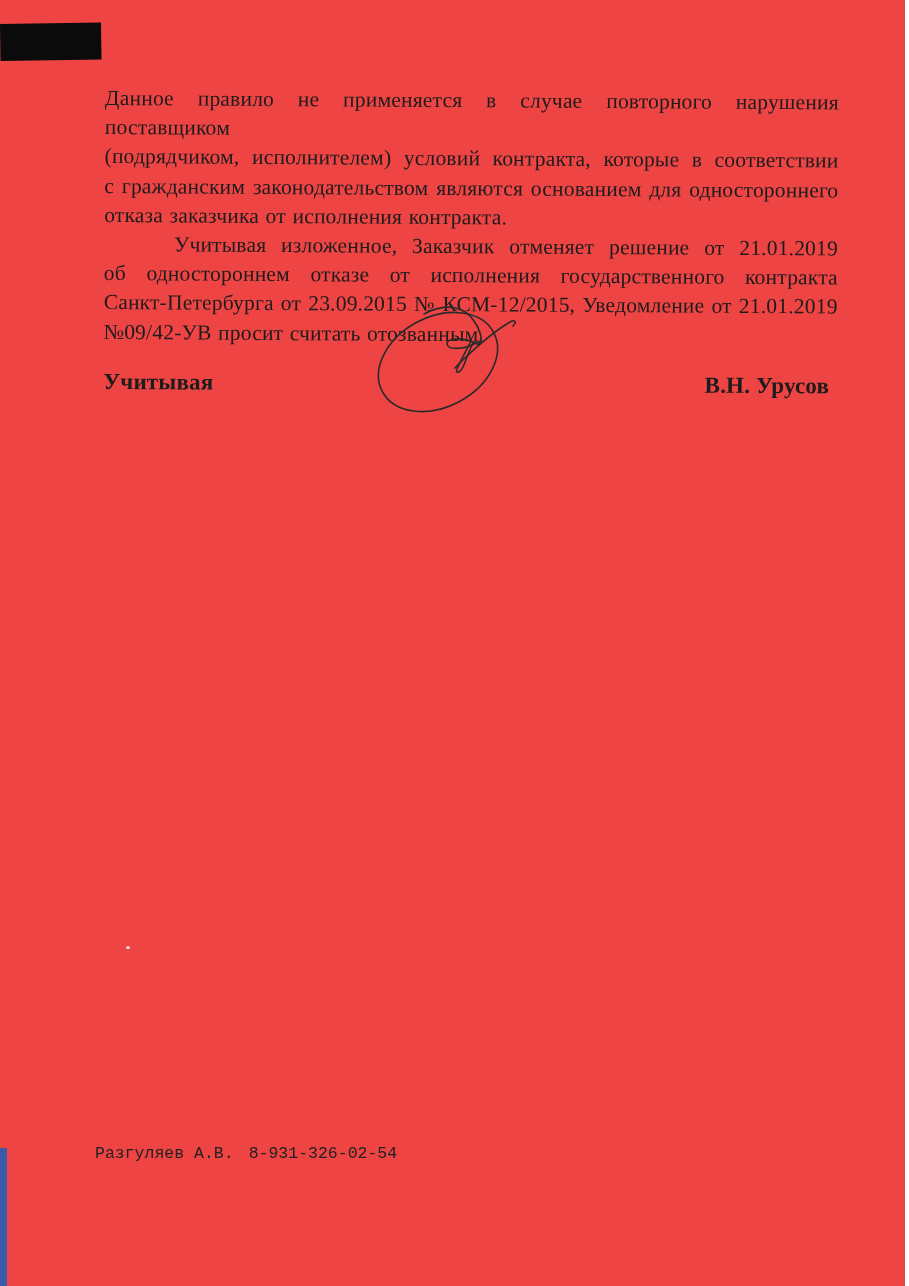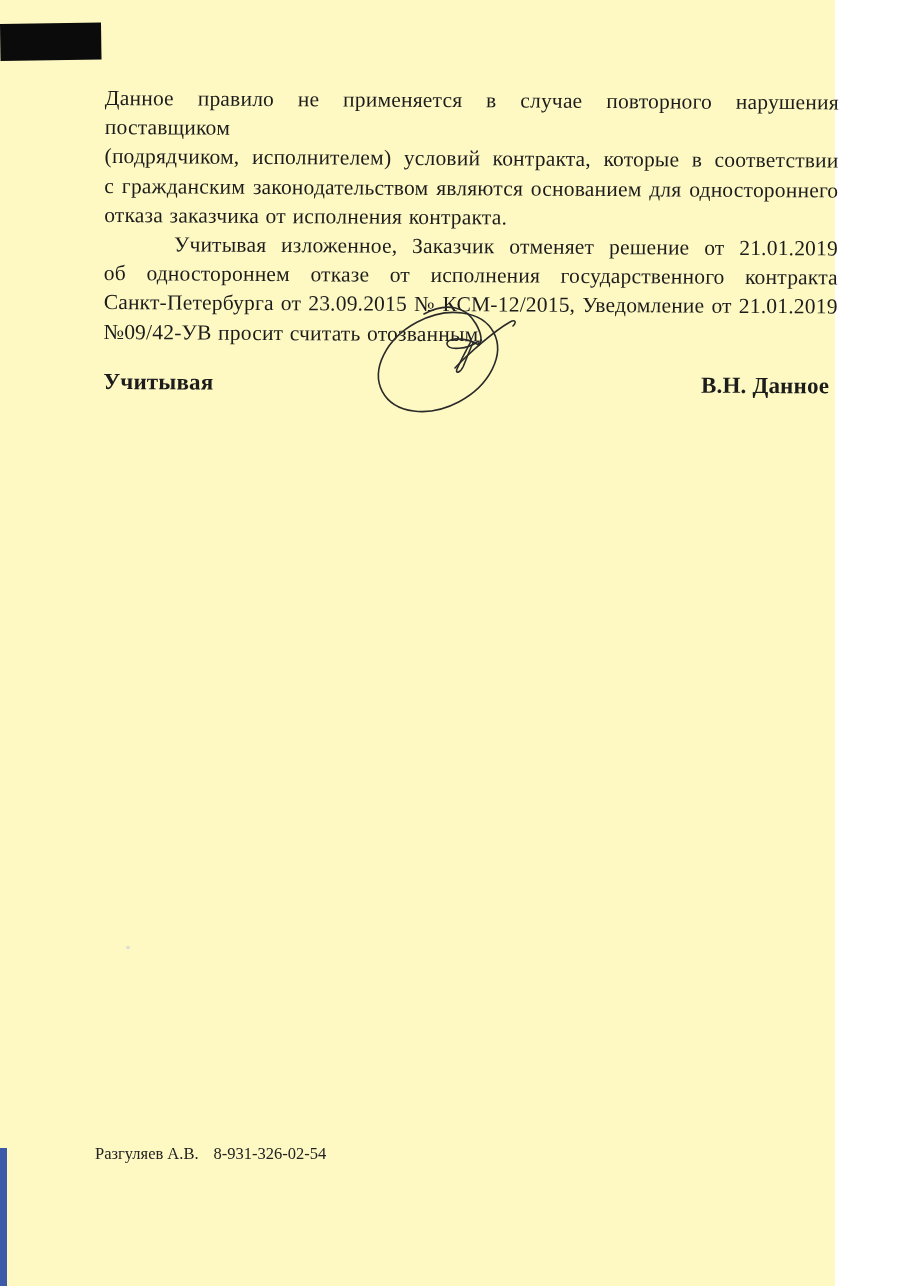--- a/index.html
+++ b/index.html
@@ -1,22 +1,22 @@
 <!DOCTYPE html>
 <html><head>
 <meta charset="utf-8">
 <style>
   * { margin: 0; padding: 0; box-sizing: border-box; }
   html, body { background: #ffffff; }
   body { width: 909px; height: 1286px; position: relative; overflow: hidden; }
 
   .page {
     position: absolute; left: 0; top: 0;
-    width: 835px; height: 1286px;
-    background: #fef9c3;
+    width: 905px; height: 1286px;
+    background: #ef4444;
     font-family: "Liberation Serif", "DejaVu Serif", serif;
     color: #1c1c1c;
   }
 
   
   .corner-mark {
     position: absolute; left: 0; top: 24px;
     width: 101px; height: 37px;
     transform: rotate(-0.8deg);
     transform-origin: 0 0;
@@ -58,21 +58,21 @@
     width: 170px; height: 125px;
   }
   .signature path, .signature ellipse {
     fill: none; stroke: currentColor;
     stroke-width: 1.6; stroke-linecap: round;
   }
 
   .footer {
     position: absolute; left: 95px; top: 1144px;
     font-size: 16.5px; color: #222222;
-    font-family: Liberation Serif, serif;
+    font-family: Liberation Mono, monospace;
   }
   .footer .gap { display: inline-block; width: 15px; }
 </style>
 </head>
 <body>
 
 <div class="page">
 
   <div class="corner-mark" style="background: rgb(11, 11, 11);"></div>
   <div class="edge-line" style="background: rgb(60, 90, 168);"></div>
@@ -89,21 +89,21 @@
 
     <div class="para">
       <div class="line indent">Учитывая изложенное, Заказчик отменяет решение от 21.01.2019</div>
       <div class="line">об одностороннем отказе от исполнения государственного контракта</div>
       <div class="line">Санкт-Петербурга от 23.09.2015 № КСМ-12/2015, Уведомление от 21.01.2019</div>
       <div class="line last">№09/42-УВ просит считать отозванным.</div>
     </div>
 
     <div class="sig-row">
       <span>Учитывая</span>
-      <span>В.Н. Данное</span>
+      <span>В.Н. Урусов</span>
     </div>
 
   </div>
 
   <svg class="signature" viewBox="0 0 170 125" style="color: rgb(42, 42, 42);">
     <ellipse cx="80" cy="64" rx="63" ry="45" transform="rotate(-28 80 64)"></ellipse>
     <path d="M66 16 C 88 4, 108 8, 118 26 C 123 35, 125 42, 121 47"></path>
     <path d="M121 47 C 106 38, 88 40, 89 46 C 90 53, 110 51, 119 44 C 121 42, 122 44, 120 47"></path>
     <path d="M97 70 C 110 56, 136 33, 152 24 C 157 21, 159 24, 155 28"></path>
     <path d="M113 43 C 108 53, 102 64, 99 71 C 97 76, 102 75, 105 69 C 108 62, 112 51, 115 45"></path>

